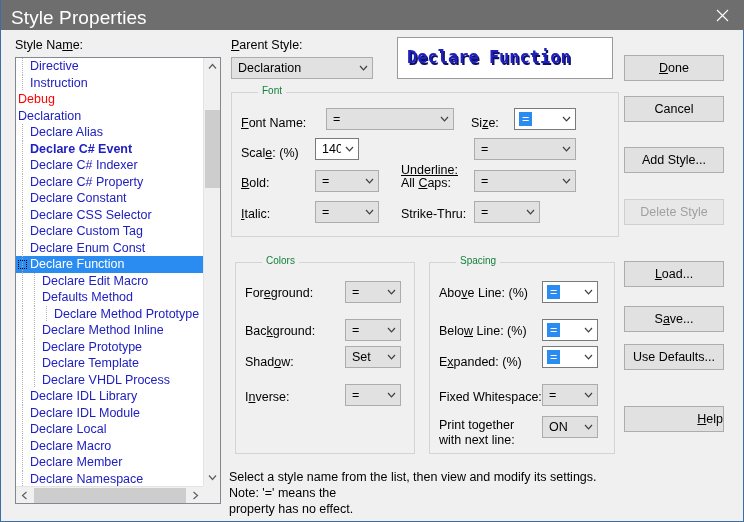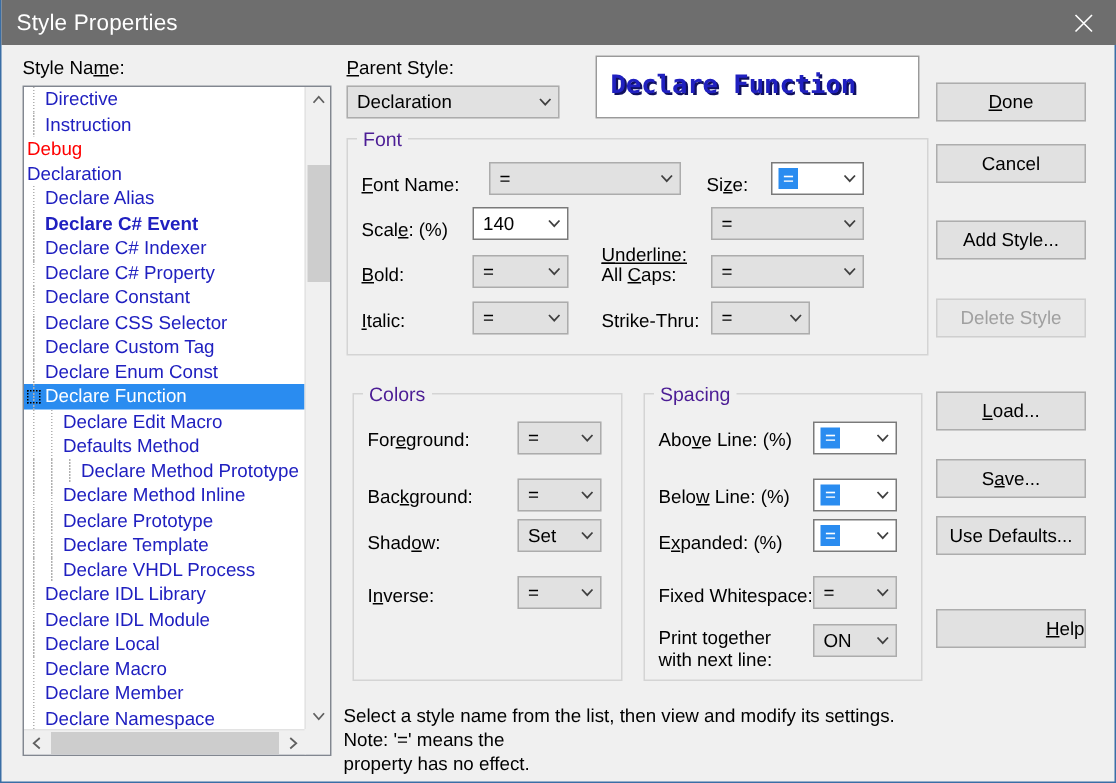--- a/index.html
+++ b/index.html
@@ -11,21 +11,21 @@
     background:#f0f0f0;
     color:#000;
     overflow:hidden;
   }
   #dialog { position:relative; width:744px; height:522px; background:#f0f0f0;
             border:1px solid #3a6ea5; border-top:none; }
 
   
   #titlebar { position:absolute; left:0; top:0; width:744px; height:30px;
               background:#6e6e6e; color:#ffffff; }
-  #title-text { position:absolute; left:10px; top:7px; font-size:15px; letter-spacing:.1px;text-align:center; }
+  #title-text { position:absolute; left:10px; top:7px; font-size:19px; letter-spacing:.1px;text-align:center; }
   #close-btn { position:absolute; right:0; top:0; width:46px; height:30px;
                display:flex; align-items:center; justify-content:center;
                color:#fff; font-size:16px; line-height:1; cursor:default; }
   #close-btn svg { display:block; }
 
   
   .lbl { position:absolute; font-size:12.5px; color:#000; white-space:nowrap; }
   .lbl u { text-decoration:underline; }
 
   
@@ -69,22 +69,22 @@
   
   #preview-box { position:absolute; left:396px; top:37px; width:216px; height:42px;
                  background:#ffffff; border:1px solid #9a9a9a; }
   #preview-text { position:absolute; left:9px; top:9px;
                   font-family:"DejaVu Sans Mono","Liberation Mono",monospace;
                   font-size:17px; font-weight:bold; color:#2020c0;
                   text-shadow:1.5px 1.5px 0 #101060; white-space:nowrap; }
 
   
   .group { position:absolute; border:1px solid #d4d4d4; }
-  .group > .cap { position:absolute; top:-8px; left:6px; background:#f0f0f0;
-                  padding:0 4px; font-size:13px; color:#4c1d95; }
+  .group > .cap { position:absolute; top:-8px; left:26px; background:#f0f0f0;
+                  padding:0 4px; font-size:10px; color:#15803d; }
 
   
   .btn { position:absolute; width:100px; height:26px; background:#e1e1e1;
          border:1px solid #adadad; display:flex; align-items:center;
          justify-content:center; font-size:12.5px; color:#000; cursor:default; }
   .btn.disabled { color:#a0a0a0; border-color:#cfcfcf; background:#e8e8e8; }
 
   
   #status { position:absolute; left:228px; top:469px; width:390px;
             font-size:12.5px; color:#000; line-height:16px; }
@@ -202,21 +202,21 @@
   <div class="combo white" style="left:513px; top:108px; width:62px;">
     <span class="val selected">=</span>
     <span class="arrow" style="margin-left:auto;">
       <svg width="9" height="6" viewBox="0 0 9 6">
           <path d="M1 1 L4.5 4.8 L8 1" stroke="#404040" stroke-width="1.2" fill="none"></path>
         </svg>
     </span>
   </div>
 
   <div class="lbl" style="left:240px; top:146px;">Scal<u>e</u>: (%)</div>
-  <div class="combo white" style="left:314px; top:138px; width:64px;">
+  <div class="combo white" style="left:314px; top:138px; width:44px;">
     <span class="val">140</span>
     <span class="arrow">
       <svg width="9" height="6" viewBox="0 0 9 6">
           <path d="M1 1 L4.5 4.8 L8 1" stroke="#404040" stroke-width="1.2" fill="none"></path>
         </svg>
     </span>
   </div>
 
   <div class="lbl" style="left:400px; top:163px;text-decoration:underline;"><u>U</u>nderline:</div>
   <div class="combo" style="left:473px; top:138px; width:102px;">

